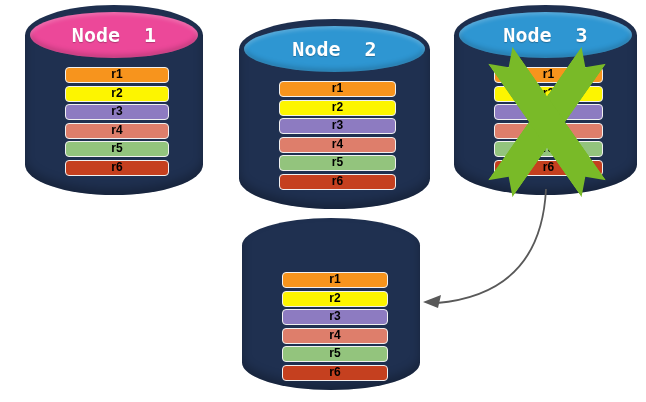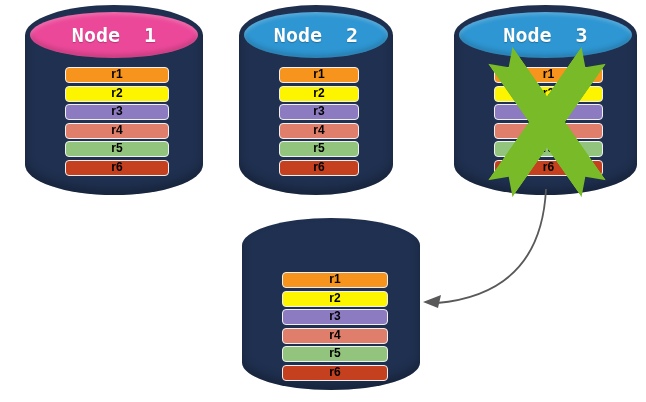--- a/index.html
+++ b/index.html
@@ -2,21 +2,21 @@
 <html><head>
 <meta charset="utf-8">
 <style>
   html,body { margin:0; padding:0; background:#ffffff; }
   body { width:646px; height:402px; font-family:"Liberation Sans",sans-serif; }
   .canvas { position:relative; width:646px; height:402px; background:#ffffff; overflow:hidden; }
 
   
   .node { position:absolute; }
   .pos-node1 { left:25px;  top:5px;   width:178px; height:190px; }
-  .pos-node2 { left:239px; top:5px;   width:154px; height:190px; }
+  .pos-node2 { left:239px; top:19px;   width:183px; height:190px;padding-left:8px; }
   .pos-node3 { left:454px; top:5px;   width:183px; height:190px; }
   .pos-node4 { left:242px; top:218px; width:178px; height:172px; }
 
   .cyl {
     position:absolute; inset:0;
     background:#1F3050;
     border-radius:50% / 16%;
     box-shadow: inset 0 -6px 10px rgba(0,0,0,0.25);
   }
   .cap {

